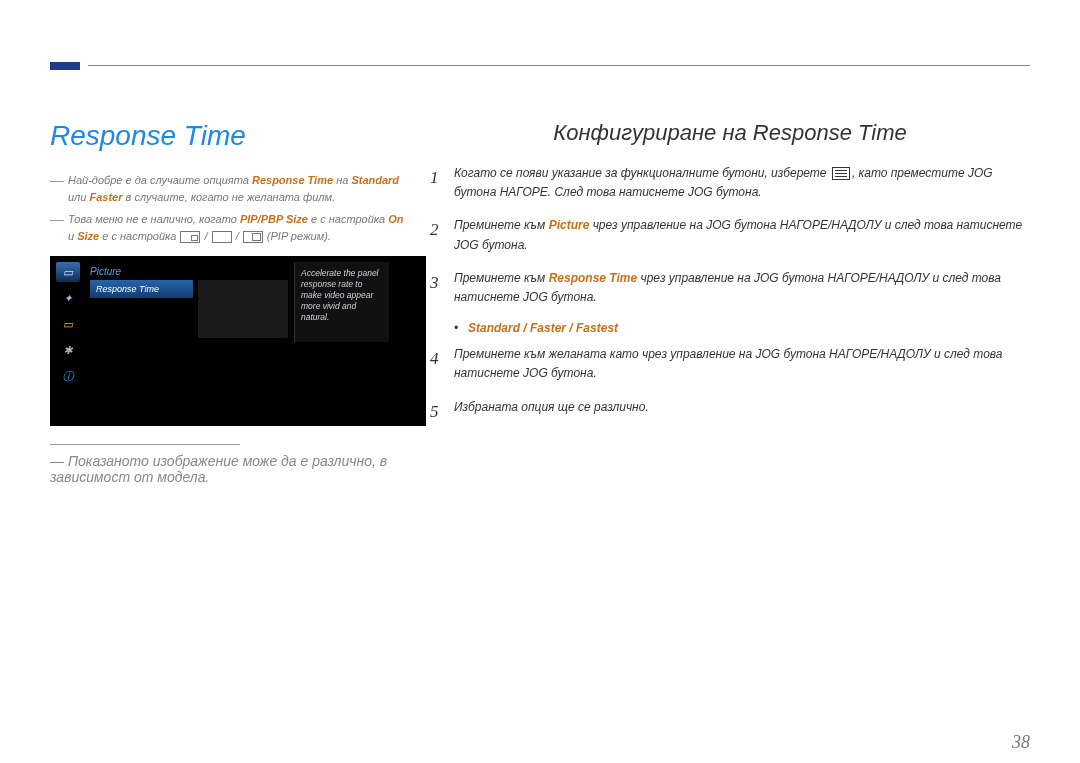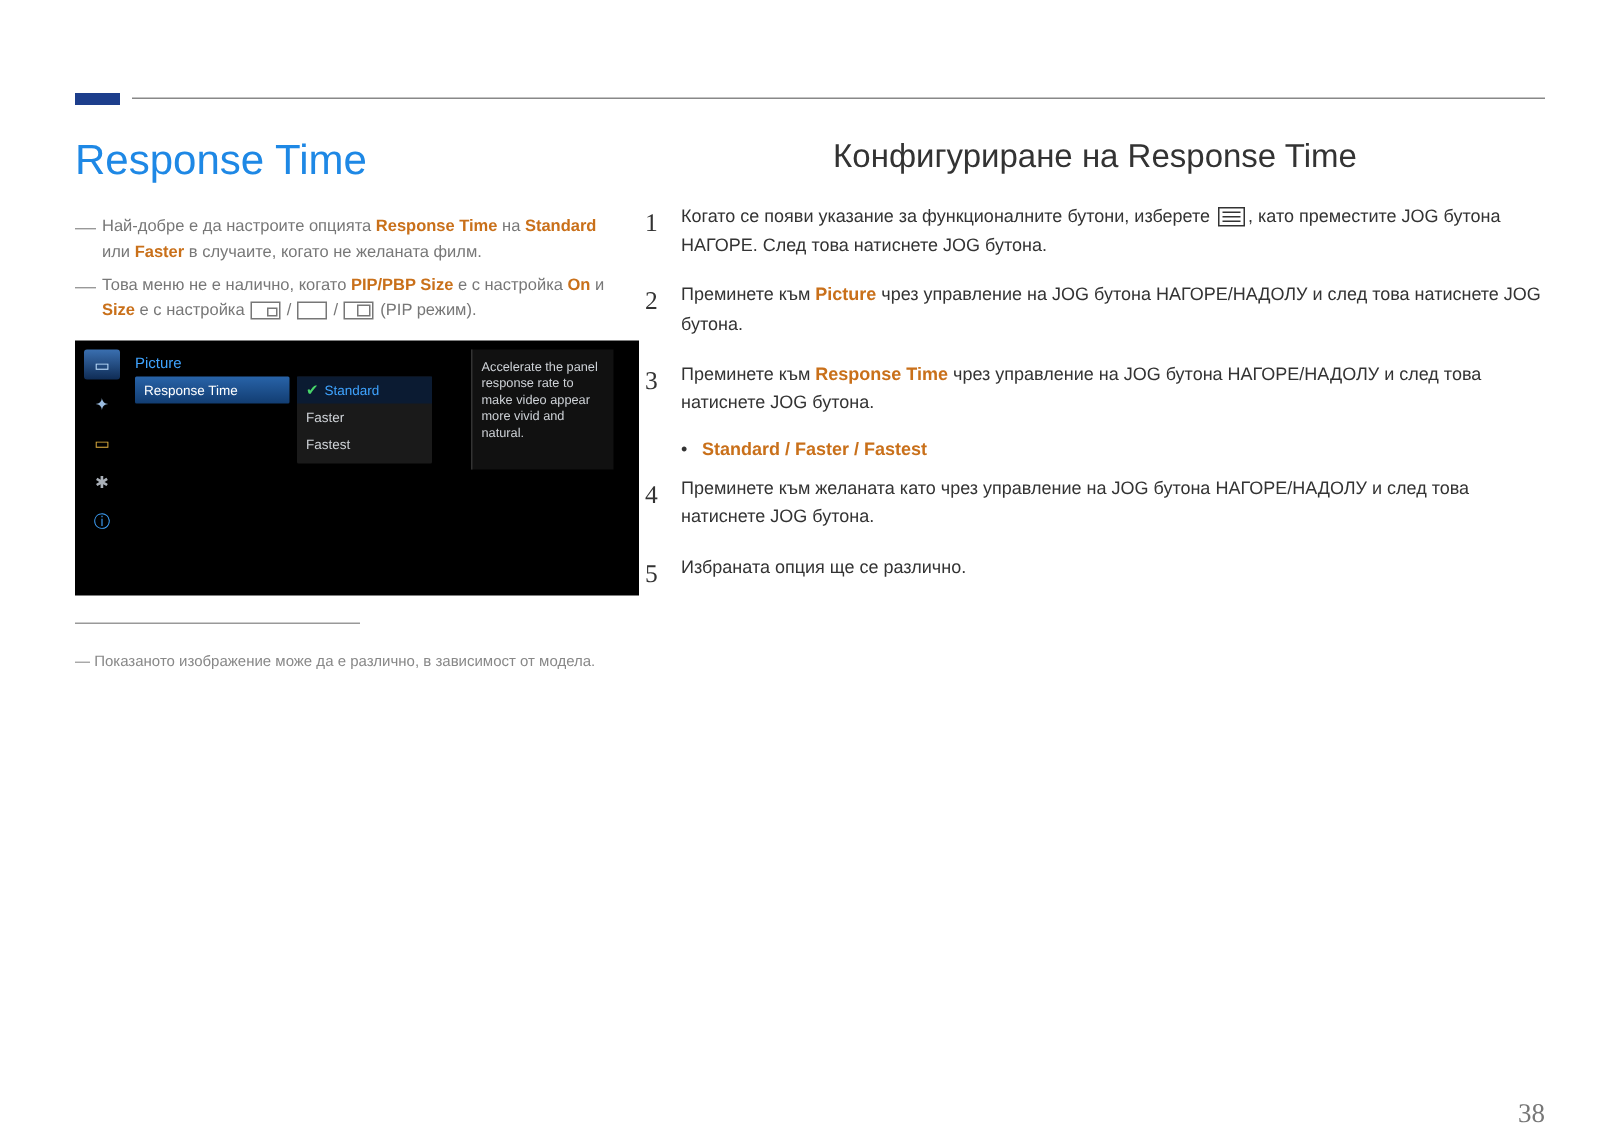--- a/index.html
+++ b/index.html
@@ -8,24 +8,25 @@
     width: 1080px;
     height: 763px;
     background: #fff;
     font-family: Arial, Helvetica, sans-serif;
     font-size: 12px;
     color: #333;
     position: relative;
   }
   .page {
     box-sizing: border-box;
-    padding: 31px 50px 30px 50px;
+    padding: 60px 50px 30px 50px;
     width: 100%;
     height: 100%;
     position: relative;
+    font-style: italic;
   }
   .top-accent {
     position: absolute;
     top: 62px;
     left: 50px;
     width: 30px;
     height: 8px;
     background: #1d3e8c;
   }
   .top-line {
@@ -153,21 +154,20 @@
     left: 244px;
     top: 6px;
     width: 95px;
     height: 80px;
     background: #111;
     padding: 6px;
     font-size: 8.5px;
     line-height: 1.3;
     border-left: 1px solid #333;
     box-sizing: border-box;
-    margin-left: 20px;
   }
   .osd .menu-col2-bg {
     position: absolute;
     left: 148px;
     top: 24px;
     width: 90px;
     height: 58px;
     background: #1a1a1a;
     border-radius: 1px;
   }
@@ -188,23 +188,23 @@
   .pip-a::after { right: 1px; bottom: 1px; width: 5px; height: 4px; }
   .pip-b::after { right: 0; top: 0; width: 8px; height: 8px; border: none; }
   .pip-c::after { right: 1px; bottom: 1px; width: 7px; height: 6px; }
 
   .note-line {
     margin-top: 18px;
     border-top: 1px solid #999;
     width: 190px;
   }
   .note-text {
-    font-size: 10px;
+    font-size: 14px;
     color: #888;
-    margin-top: 20px;
+    margin-top: 8px;
   }
 
   
   .step {
     display: flex;
     margin-bottom: 14px;
     font-size: 12px;
     line-height: 1.6;
   }
   .step .num {
@@ -261,21 +261,21 @@
   <div class="top-line"></div>
 
   <div class="columns">
 
     <div class="col-left">
       <h1 class="title">Response Time</h1>
 
       <div class="dash-item">
         <div class="dash">―</div>
         <div class="txt">
-          <span>Най-добре е да настроите опцията </span><span class="strong-orange">Response Time</span><span> на </span><span class="strong-orange">Standard</span><span> или </span><span class="strong-orange">Faster</span><span> в случаите, когато не желаната филм.</span>
+          <span>Най-добре е да случаите опцията </span><span class="strong-orange">Response Time</span><span> на </span><span class="strong-orange">Standard</span><span> или </span><span class="strong-orange">Faster</span><span> в случаите, когато не желаната филм.</span>
         </div>
       </div>
 
       <div class="dash-item">
         <div class="dash">―</div>
         <div class="txt">
           <span>Това меню не е налично, когато </span><span class="strong-orange">PIP/PBP Size</span><span> е с настройка </span><span class="strong-orange">On</span><span> и </span><span class="strong-orange">Size</span><span> е с настройка </span><span class="pip-rect pip-a"></span> / <span class="pip-rect pip-b"></span> / <span class="pip-rect pip-c"></span><span> (PIP режим).</span>
         </div>
       </div>
 
@@ -285,25 +285,20 @@
           <div class="ic" style="color:#9bbce0">✦</div>
           <div class="ic" style="color:#e0b040">▭</div>
           <div class="ic" style="color:#aab0b8">✱</div>
           <div class="ic" style="color:#3fa4ff">ⓘ</div>
         </div>
         <div class="title-row">Picture</div>
         <div class="menu-col1">
           <div class="menu-row sel">Response Time</div>
         </div>
         <div class="menu-col2-bg"></div>
-        <div class="menu-col2">
-          <div class="menu-row sel2"><span class="check">✔</span><span>Standard</span></div>
-          <div class="menu-row">Faster</div>
-          <div class="menu-row">Fastest</div>
-        </div>
         <div class="desc">Accelerate the panel response rate to make video appear more vivid and natural.</div>
       </div>
 
       <div class="note-line"></div>
       <div class="note-text">― <span>Показаното изображение може да е различно, в зависимост от модела.</span></div>
     </div>
 
     <div class="col-right">
       <h2 class="subtitle">Конфигуриране на Response Time</h2>
 

